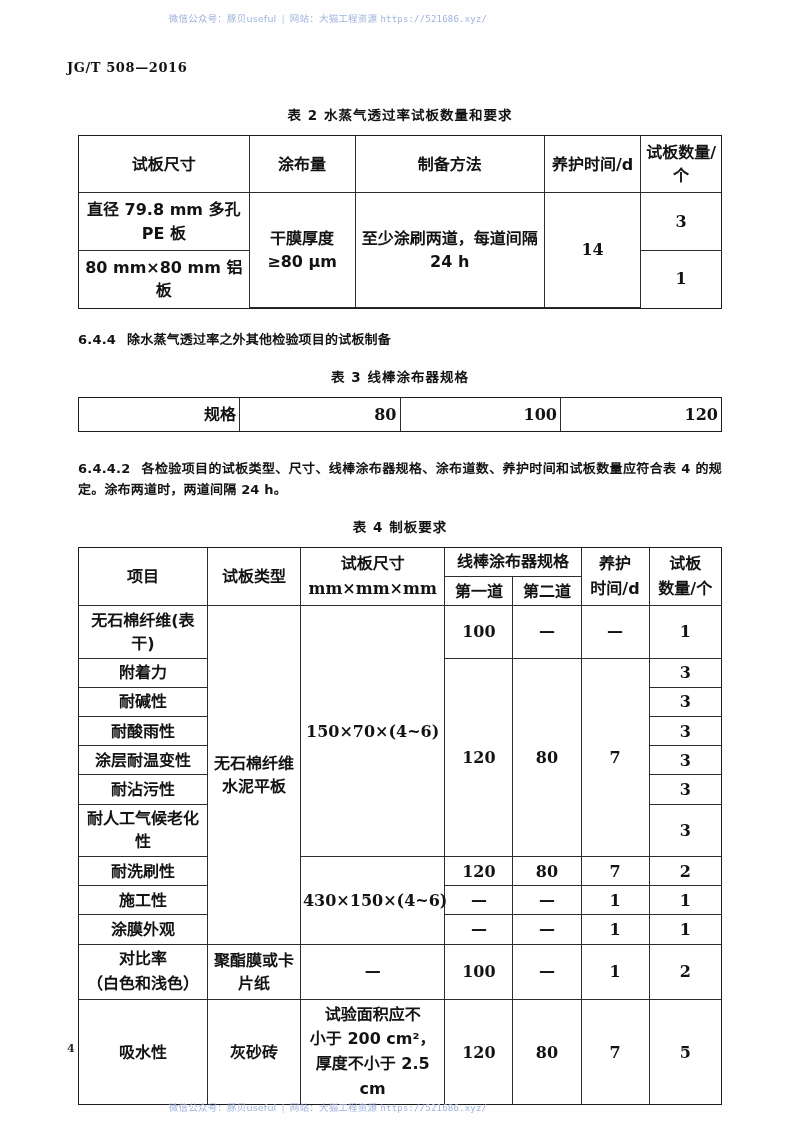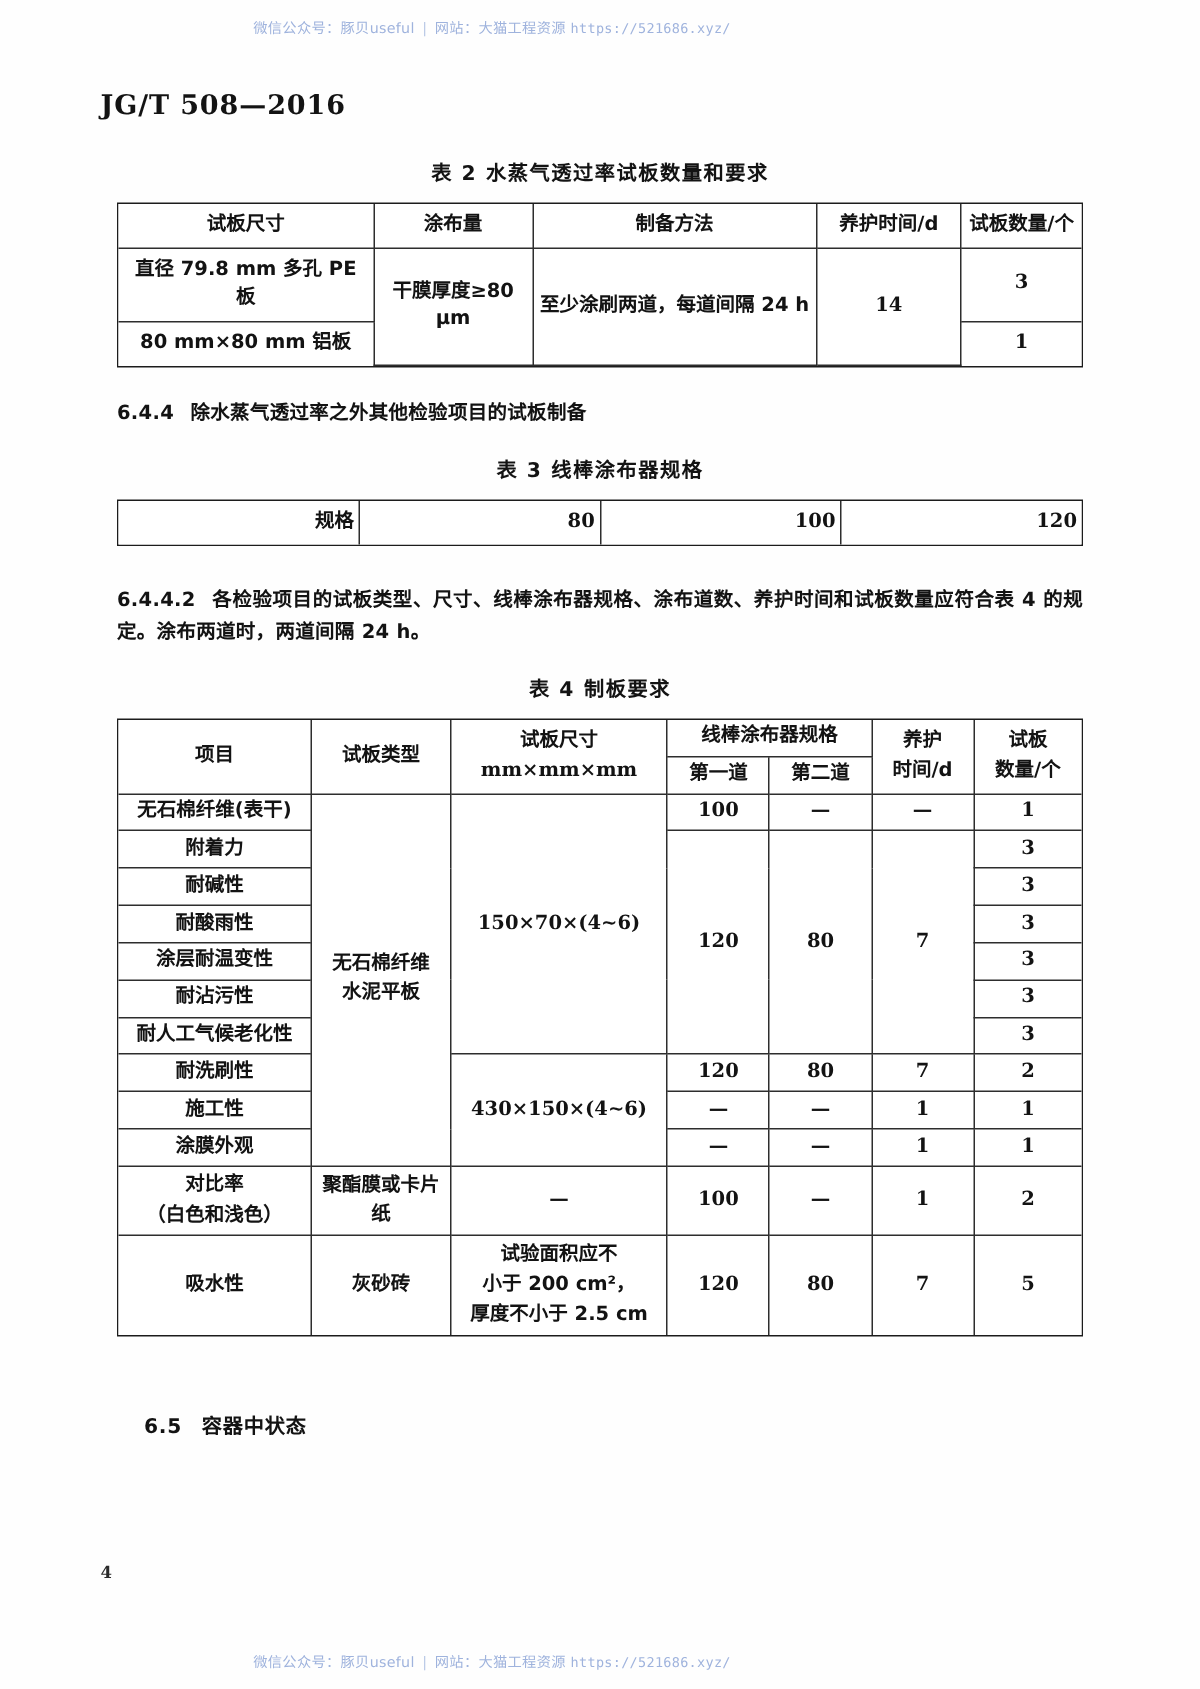--- a/index.html
+++ b/index.html
@@ -38,21 +38,21 @@
   #watermark-top { top: 11px; }
   #watermark-bottom { top: 1100px; }
 
   
   #std-code {
     position: absolute;
     left: 67px;
     top: 60px;
     font-family: "DejaVu Serif", "Liberation Serif", serif;
     font-weight: bold;
-    font-size: 18px;
+    font-size: 13px;
     letter-spacing: 0.6px;
   }
 
   
   #content {
     position: absolute;
     left: 78px;
     top: 104px;
     width: 644px;
   }
@@ -64,21 +64,21 @@
     letter-spacing: 1px;
     margin: 0 0 11px 0;
     font-family: "DejaVu Sans", "Liberation Sans", sans-serif;
   }
   .table-caption .cap-num { margin-right: 6px; }
 
   table.doc {
     border-collapse: collapse;
     width: 100%;
     table-layout: fixed;
-    font-size: 13px;
+    font-size: 16px;
     background: #ffffff;
   }
   table.doc td, table.doc th {
     border: 1px solid #2d2d2d;
     text-align: center;
     vertical-align: middle;
     padding: 3px 2px;
     font-weight: bold;
     line-height: 1.45;
     font-family: "DejaVu Sans", "Liberation Sans", sans-serif;

